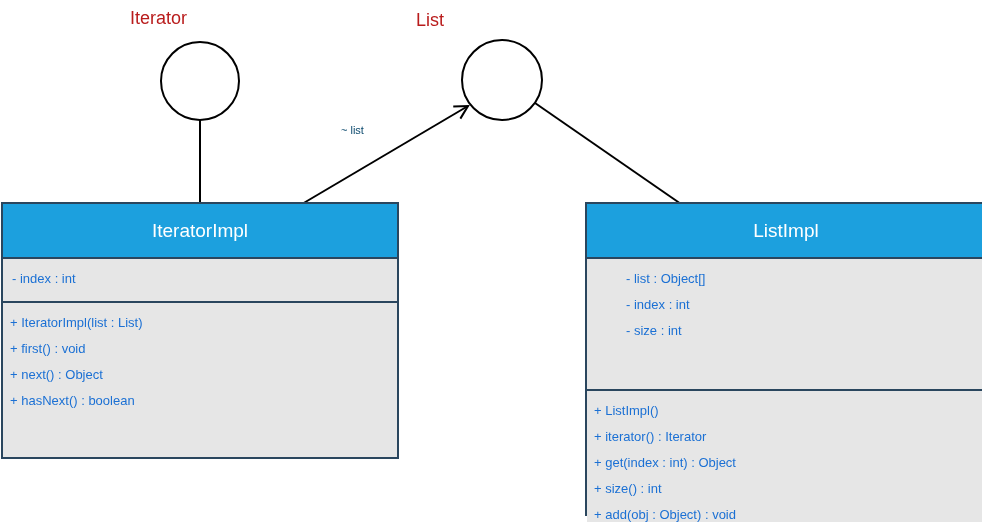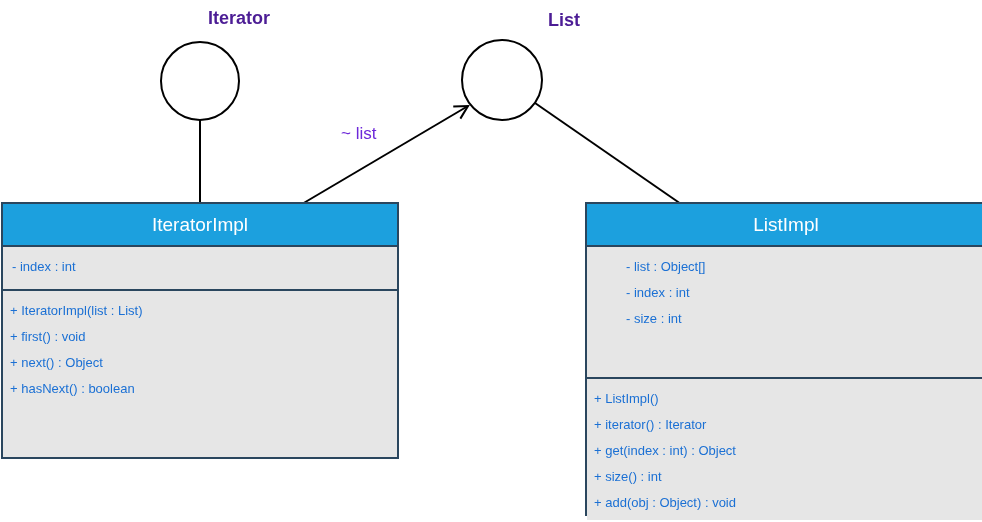--- a/index.html
+++ b/index.html
@@ -18,41 +18,41 @@
   #edges-layer {
     position: absolute;
     left: 0;
     top: 0;
     width: 982px;
     height: 522px;
   }
   .iface-label {
     position: absolute;
     width: 140px;
-    text-align: right;
+    text-align: left;
     font-size: 18px;
-    font-weight: bold;
-    color: #4c1d95;
+    font-weight: normal;
+    color: #b91c1c;
   }
   .edge-label {
     position: absolute;
-    font-size: 17px;
-    color: #6d28d9;
+    font-size: 11px;
+    color: #0c4a6e;
     white-space: nowrap;
   }
   .class-box {
     position: absolute;
     box-sizing: border-box;
     border: 2px solid #2A465E;
     background: #E6E6E6;
     display: flex;
     flex-direction: column;
   }
   .class-header {
-    height: 41px;
+    height: 53px;
     background: #1CA0DE;
     color: #FFFFFF;
     font-size: 19px;
     display: flex;
     align-items: center;
     justify-content: center;
     flex: 0 0 auto;
   }
   .class-section {
     border-top: 2px solid #2A465E;
@@ -80,21 +80,21 @@
   #box-iterator-impl .attrs { height: 44px; }
   #box-list-impl {
     left: 577px;
     top: 202px;
     width: 402px;
     height: 314px;
     margin-left: 8px;
   }
   #box-list-impl .attrs { height: 132px; padding-left: 39px; }
   #label-iterator { left: 130px; top: 8px; }
-  #label-list { left: 440px; top: 10px; }
+  #label-list { left: 416px; top: 10px; }
   #label-edge { left: 341px; top: 124px; }
 </style>
 </head>
 <body>
 
 <div id="canvas">
 
   <svg id="edges-layer" viewBox="0 0 982 522" xmlns="http://www.w3.org/2000/svg">
     <defs>
       <marker id="openArrow" markerWidth="20" markerHeight="20" refX="15" refY="9" orient="auto" markerUnits="userSpaceOnUse">

